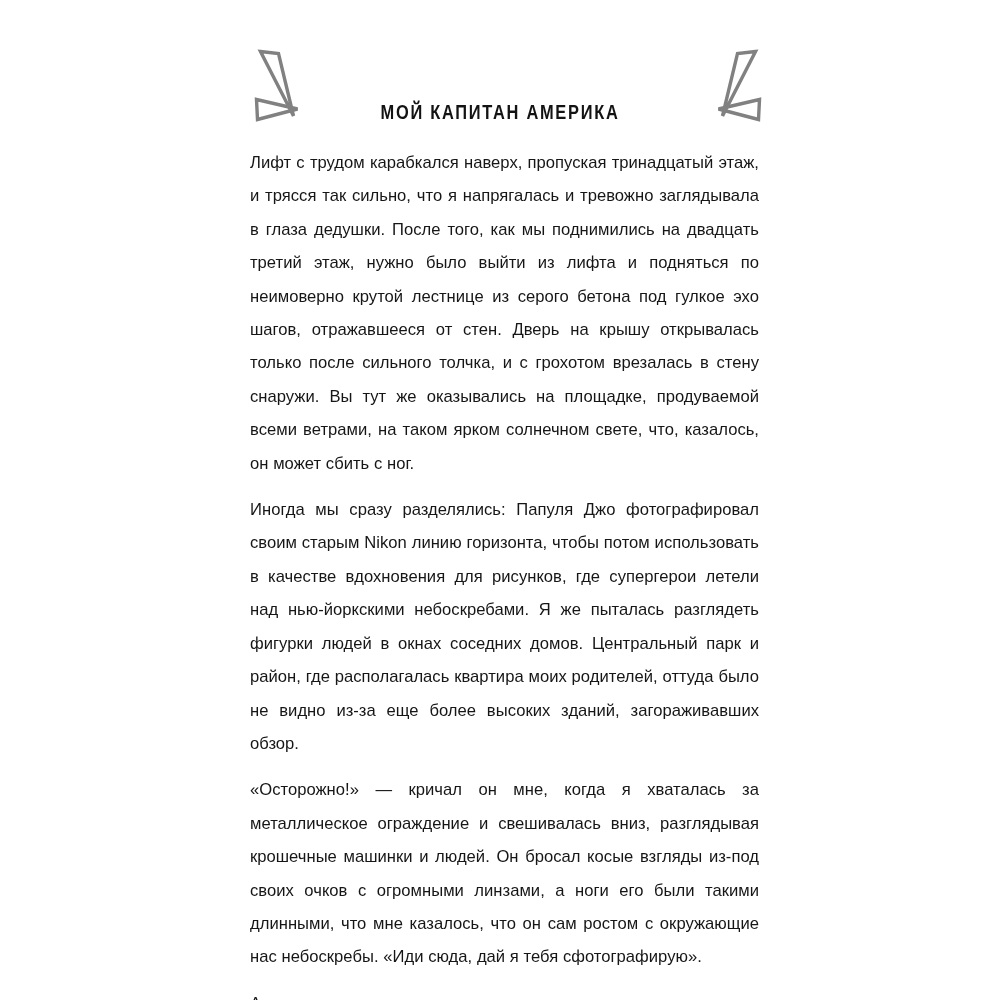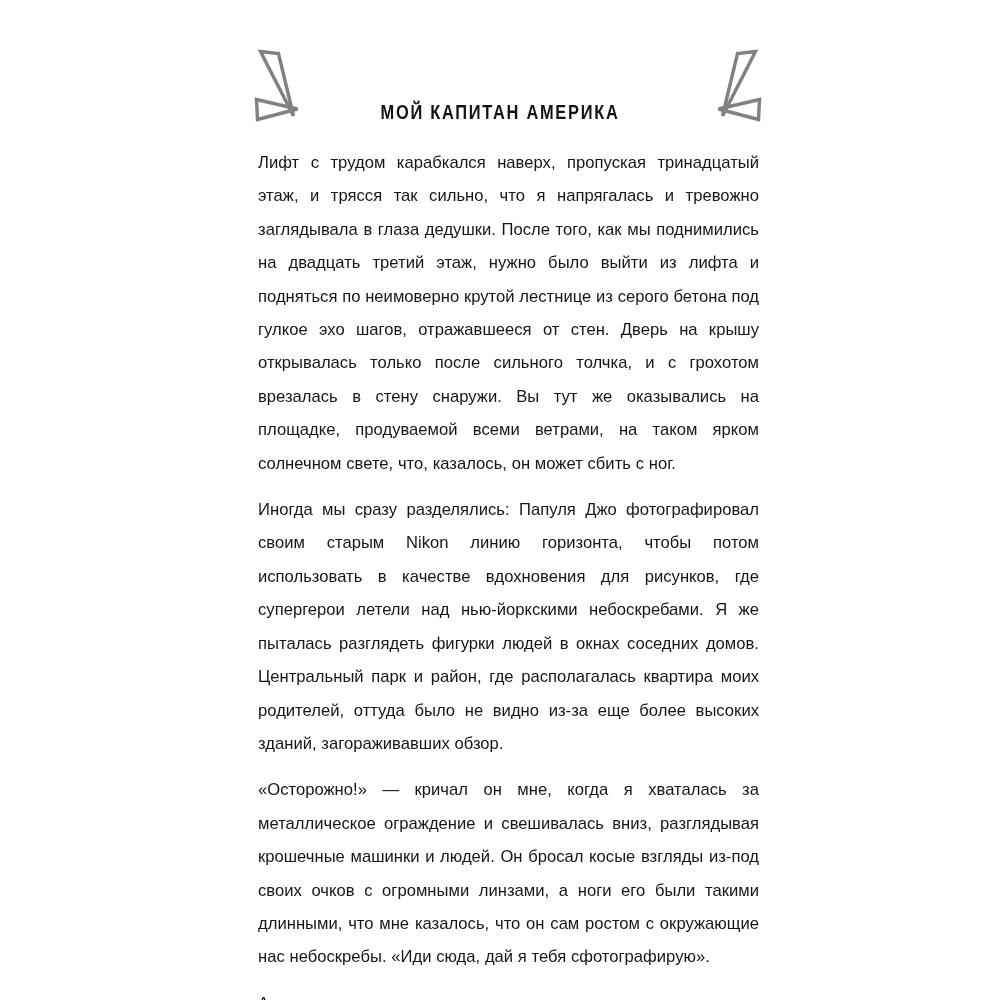--- a/index.html
+++ b/index.html
@@ -65,21 +65,21 @@
 
   
   .body-column {
     position: absolute;
     left: 250px;
     top: 146px;
     width: 509px;
   }
 
   .body-paragraph {
-    margin: 0 0 13px 8px;
+    margin: 0 0 13px 0;
     font-size: 16.6px;
     line-height: 33.4px;
     text-align: justify;
     text-justify: inter-word;
     color: #161616;
     letter-spacing: 0.02px;
     word-spacing: 0.1px;
     hyphens: none;
   }
   .body-paragraph:last-child {

